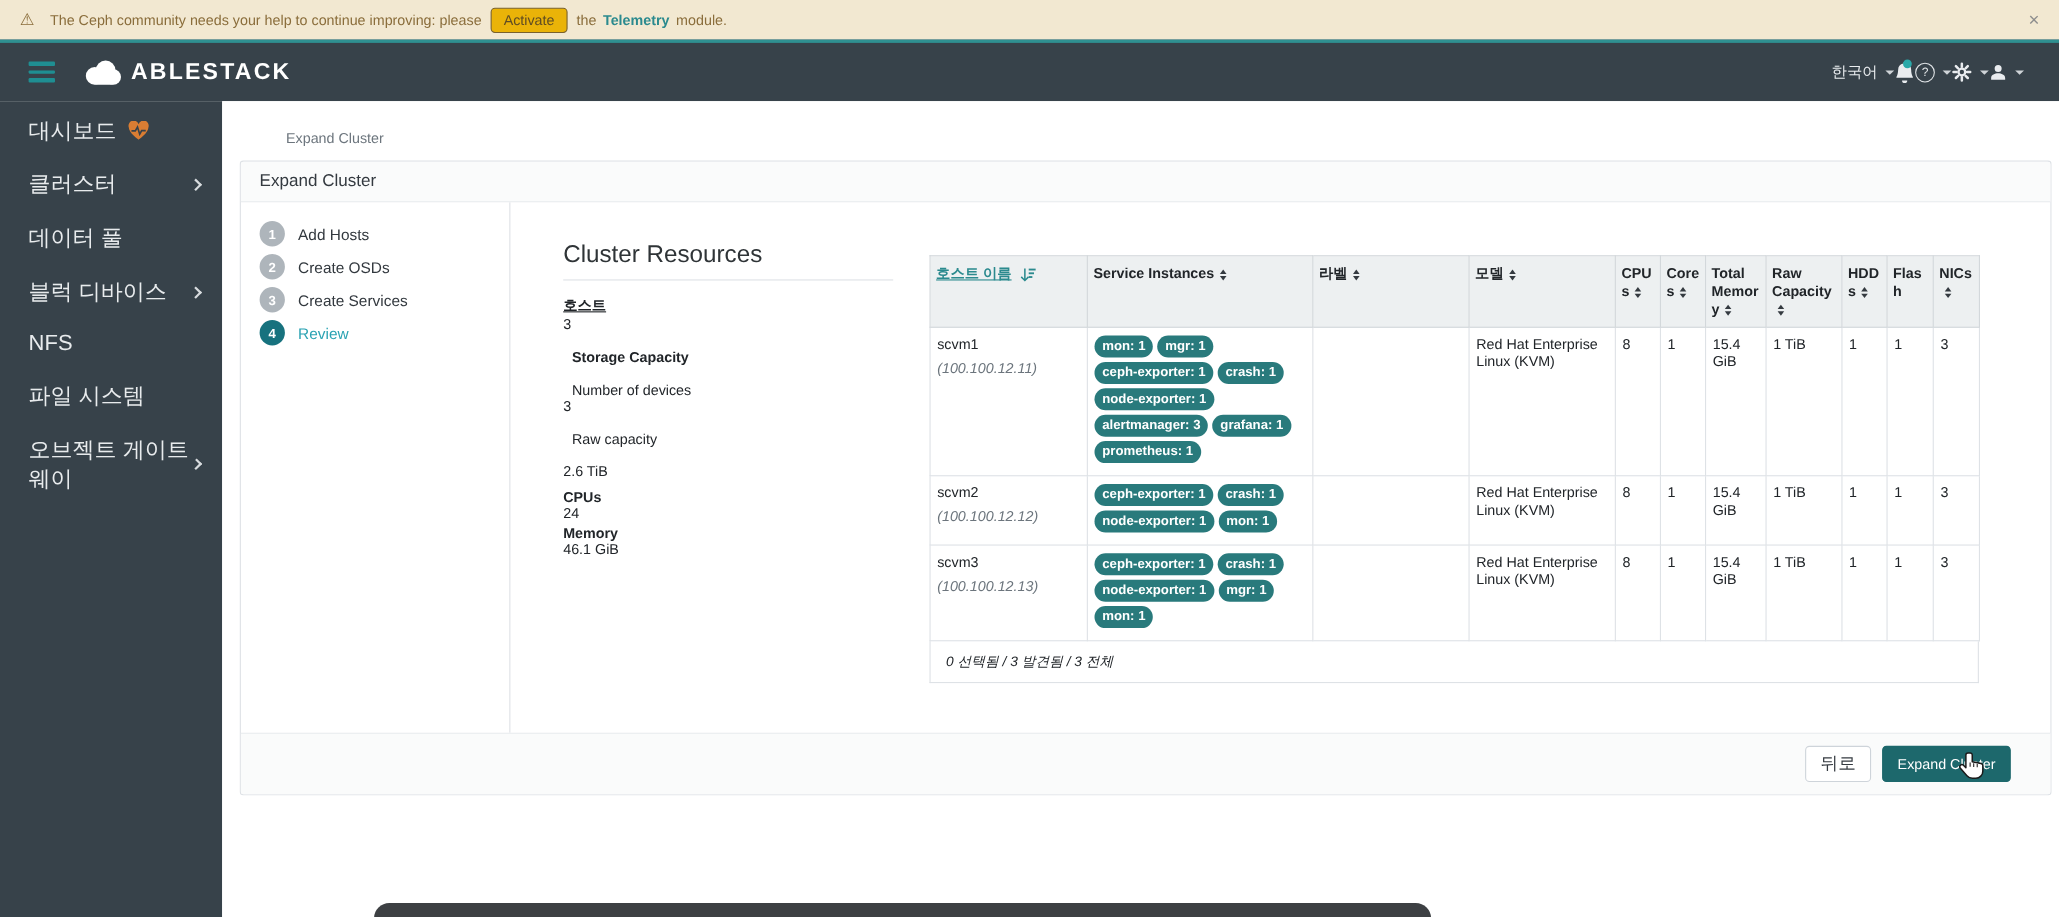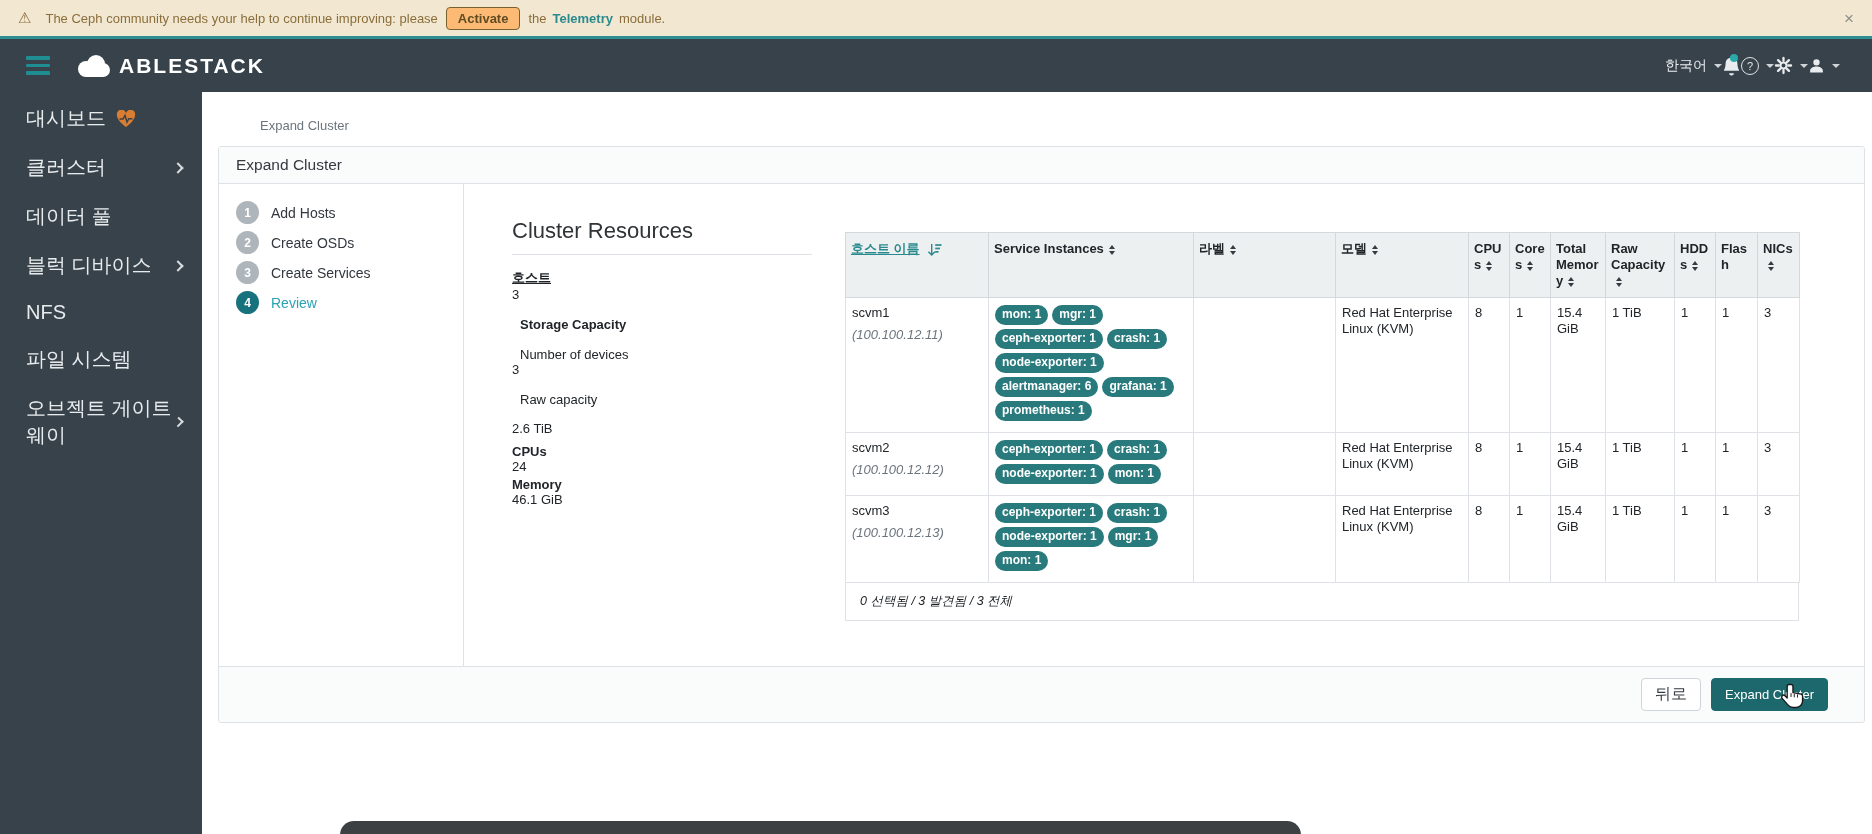--- a/index.html
+++ b/index.html
@@ -6,21 +6,21 @@
   html,body { margin:0; padding:0; }
   body {
     width:1872px; height:834px; overflow:hidden; position:relative;
     font-family:"Liberation Sans", sans-serif; background:#fff; color:#212529;
   }
   
   .banner { height:36px; background:var(--banner-bg); display:flex; align-items:center;
     padding:0 18px; font-size:13px; color:var(--banner-text); }
   .warn-icon { font-size:15px; margin-right:14px; }
   .activate-btn { margin:0 8px; padding:3px 11px; border:1px solid #79612e; border-radius:4px;
-    background:#fdba74; font-weight:bold; color:#5f4c23; font-size:13px; font-family:inherit; cursor:pointer; }
+    background:#eab308; font-weight:normal; color:#5f4c23; font-size:13px; font-family:inherit; cursor:pointer; }
   .telemetry-link { color:var(--accent); font-weight:bold; margin:0 6px 0 6px; cursor:pointer; }
   .banner-close { margin-left:auto; color:#8d8d8d; font-size:17px; cursor:pointer; line-height:1; }
   
   .navbar { height:56px; background:var(--nav-bg); border-top:3px solid #2f9091;
     display:flex; align-items:center; padding:0 26px; }
   .hamburger { display:flex; flex-direction:column; gap:4px; margin-right:24px; cursor:pointer; width:24px; }
   .hamburger div { height:3.5px; background:#1f8e92; border-radius:1px; }
   .brand { display:flex; align-items:center; gap:7px; color:#fff; font-size:21px;
     font-weight:bold; letter-spacing:2px; }
   .nav-right { margin-left:auto; display:flex; align-items:center; 
@@ -325,21 +325,21 @@
                         <span class="tri-down"></span>
                       </span></th>
                   </tr>
                 </thead>
               <tbody>
                   <tr>
                     <td class="host-cell">
                       <div class="host-name">scvm1</div>
                       <div class="ip">(100.100.12.11)</div>
                     </td>
-                    <td class="svc-cell"><span class="badge">mon: 1</span><span class="badge">mgr: 1</span><span class="badge">ceph-exporter: 1</span><span class="badge">crash: 1</span><span class="badge">node-exporter: 1</span><span class="badge">alertmanager: 6</span><span class="badge">grafana: 1</span><span class="badge">prometheus: 1</span></td>
+                    <td class="svc-cell"><span class="badge">mon: 1</span><span class="badge">mgr: 1</span><span class="badge">ceph-exporter: 1</span><span class="badge">crash: 1</span><span class="badge">node-exporter: 1</span><span class="badge">alertmanager: 3</span><span class="badge">grafana: 1</span><span class="badge">prometheus: 1</span></td>
                     <td></td>
                     <td>Red Hat Enterprise Linux (KVM)</td>
                     <td>8</td>
                     <td>1</td>
                     <td>15.4 GiB</td>
                     <td>1 TiB</td>
                     <td>1</td>
                     <td>1</td>
                     <td>3</td>
                   </tr>

